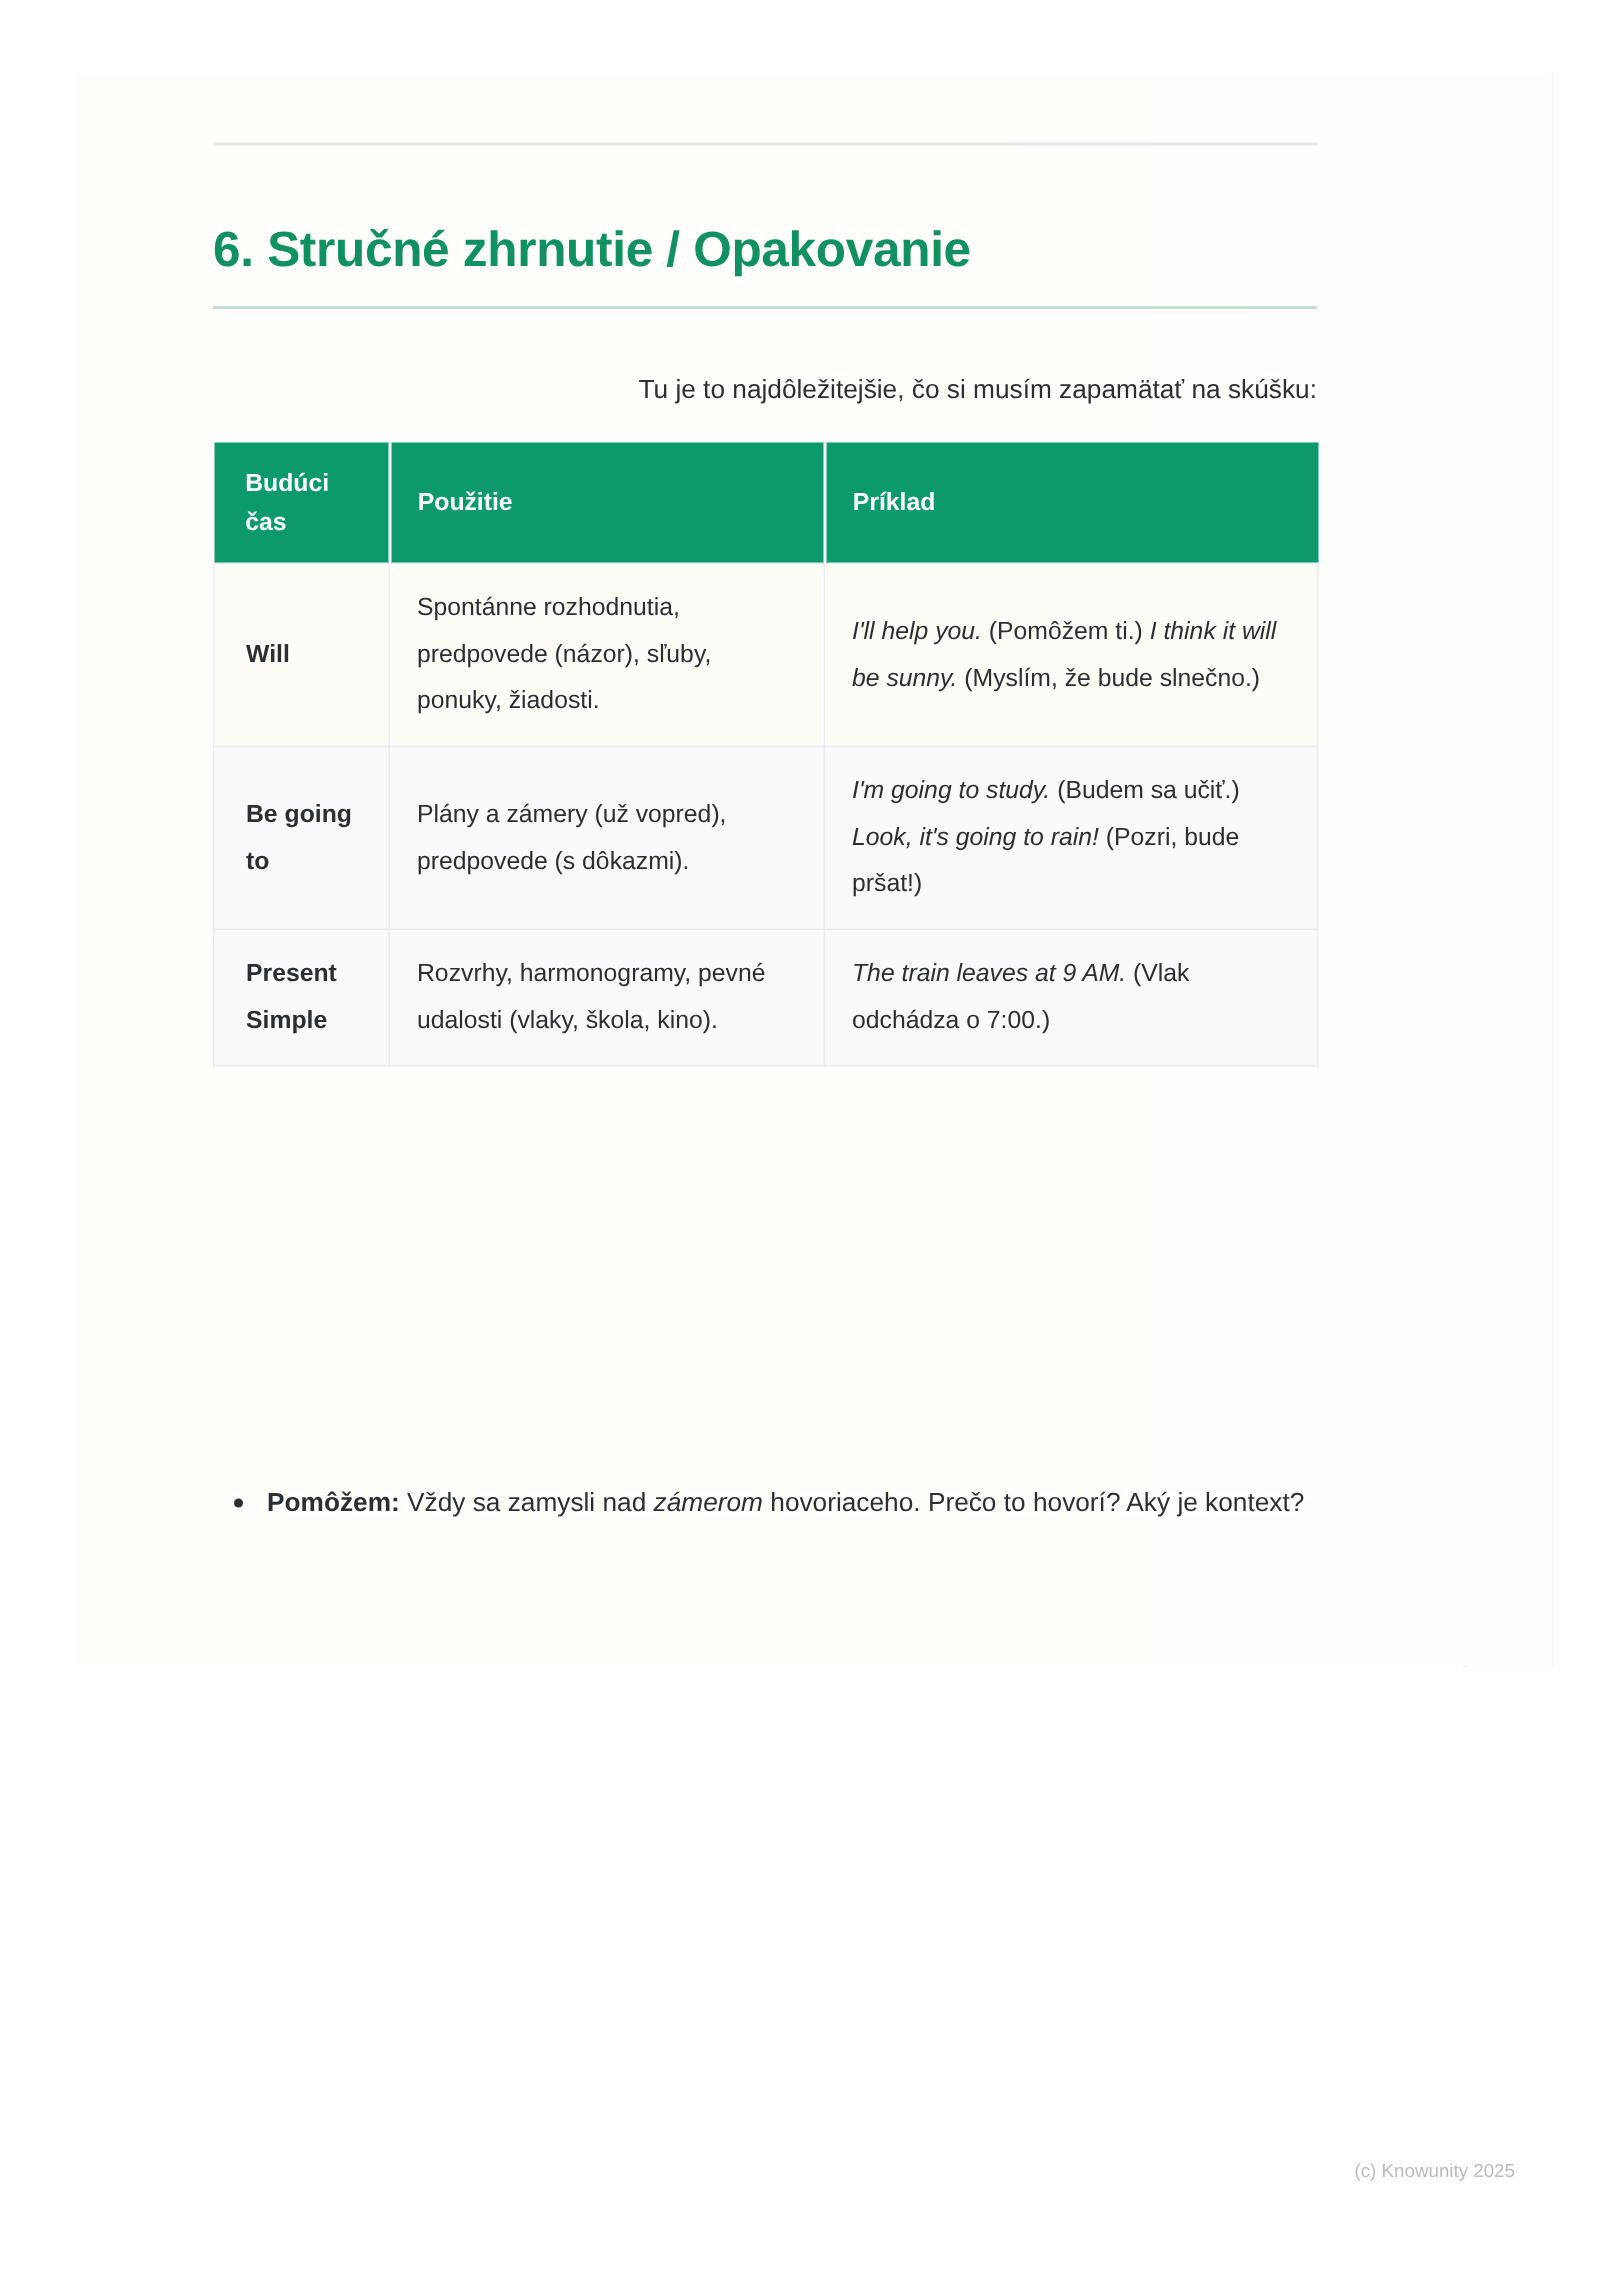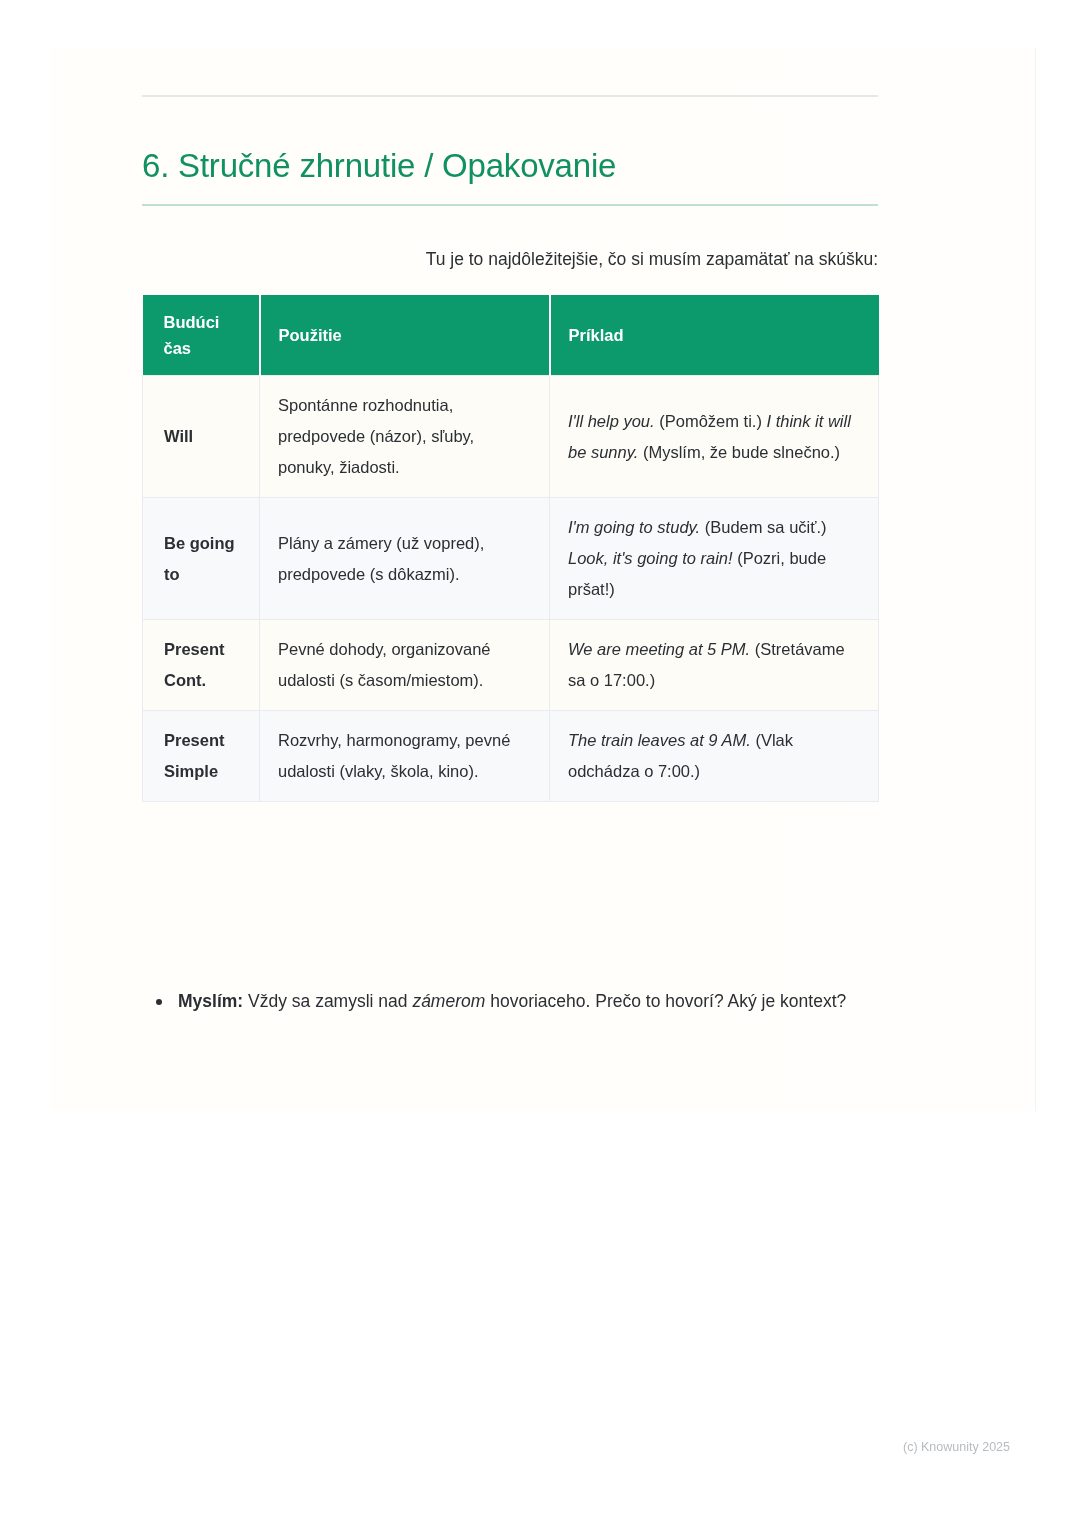--- a/index.html
+++ b/index.html
@@ -55,21 +55,21 @@
   
   .doc-heading {
     margin: 0;
     padding: 0;
     position: absolute;
     left: 92px;
     top: 96px;
     width: 736px;
     font-size: 33px;
     line-height: 44px;
-    font-weight: normal;
+    font-weight: bold;
     color: #10915f;
     letter-spacing: -0.2px;
   }
   .heading-rule {
     position: absolute;
     left: 92px;
     top: 156px;
     width: 736px;
     height: 2px;
     background: #c2e0d1;
@@ -205,31 +205,26 @@
       <tr class="row-odd">
         <td class="c1">Will</td>
         <td class="c2">Spontánne rozhodnutia, predpovede (názor), sľuby, ponuky, žiadosti.</td>
         <td class="c3"><em>I'll help you.</em><span> (Pomôžem ti.) </span><em>I think it will be sunny.</em><span> (Myslím, že bude slnečno.)</span></td>
       </tr>
       <tr class="row-even">
         <td class="c1">Be going to</td>
         <td class="c2">Plány a zámery (už vopred), predpovede (s dôkazmi).</td>
         <td class="c3"><em>I'm going to study.</em><span> (Budem sa učiť.) </span><em>Look, it's going to rain!</em><span> (Pozri, bude pršat!)</span></td>
       </tr>
-      <tr class="row-odd">
-        <td class="c1">Present Cont.</td>
-        <td class="c2">Pevné dohody, organizované udalosti (s časom/miestom).</td>
-        <td class="c3"><em>We are meeting at 5 PM.</em><span> (Stretávame sa o 17:00.)</span><em></em><span></span></td>
-      </tr>
       <tr class="row-even">
         <td class="c1">Present Simple</td>
         <td class="c2">Rozvrhy, harmonogramy, pevné udalosti (vlaky, škola, kino).</td>
         <td class="c3"><em>The train leaves at 9 AM.</em><span> (Vlak odchádza o 7:00.)</span><em></em><span></span></td>
       </tr>
     </tbody>
   </table>
 
   <ul class="bullet-list">
-    <li><strong>Myslím:</strong><span> Vždy sa zamysli nad </span><em>zámerom</em><span> hovoriaceho. Prečo to hovorí? Aký je kontext?</span></li>
+    <li><strong>Pomôžem:</strong><span> Vždy sa zamysli nad </span><em>zámerom</em><span> hovoriaceho. Prečo to hovorí? Aký je kontext?</span></li>
   </ul>
 </div>
 
 <div class="footer-credit">(c) Knowunity 2025</div>
 
 </body></html>

